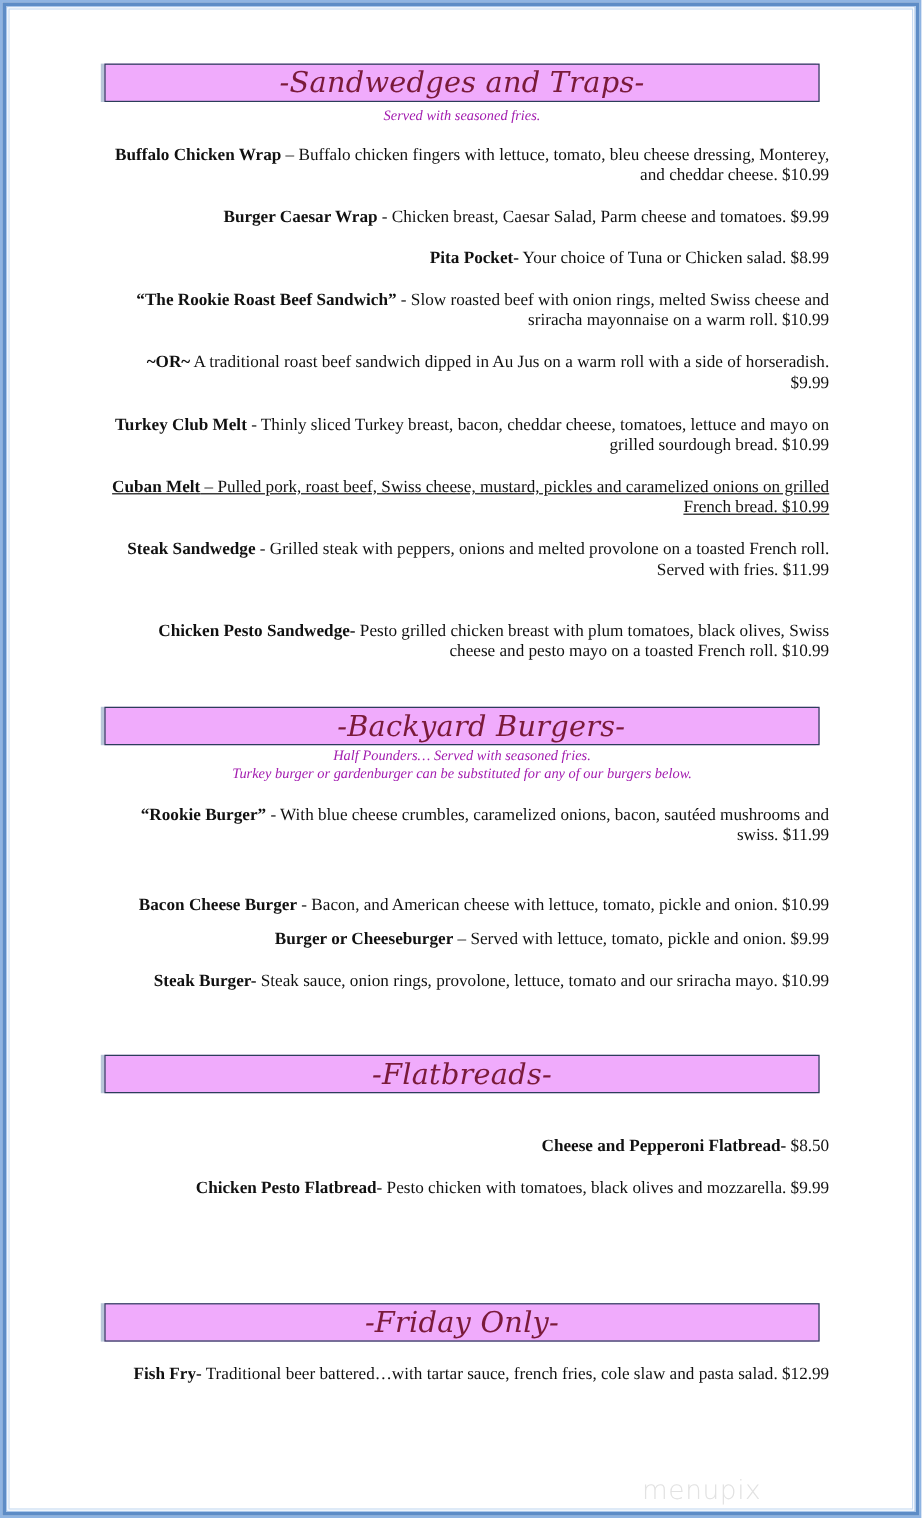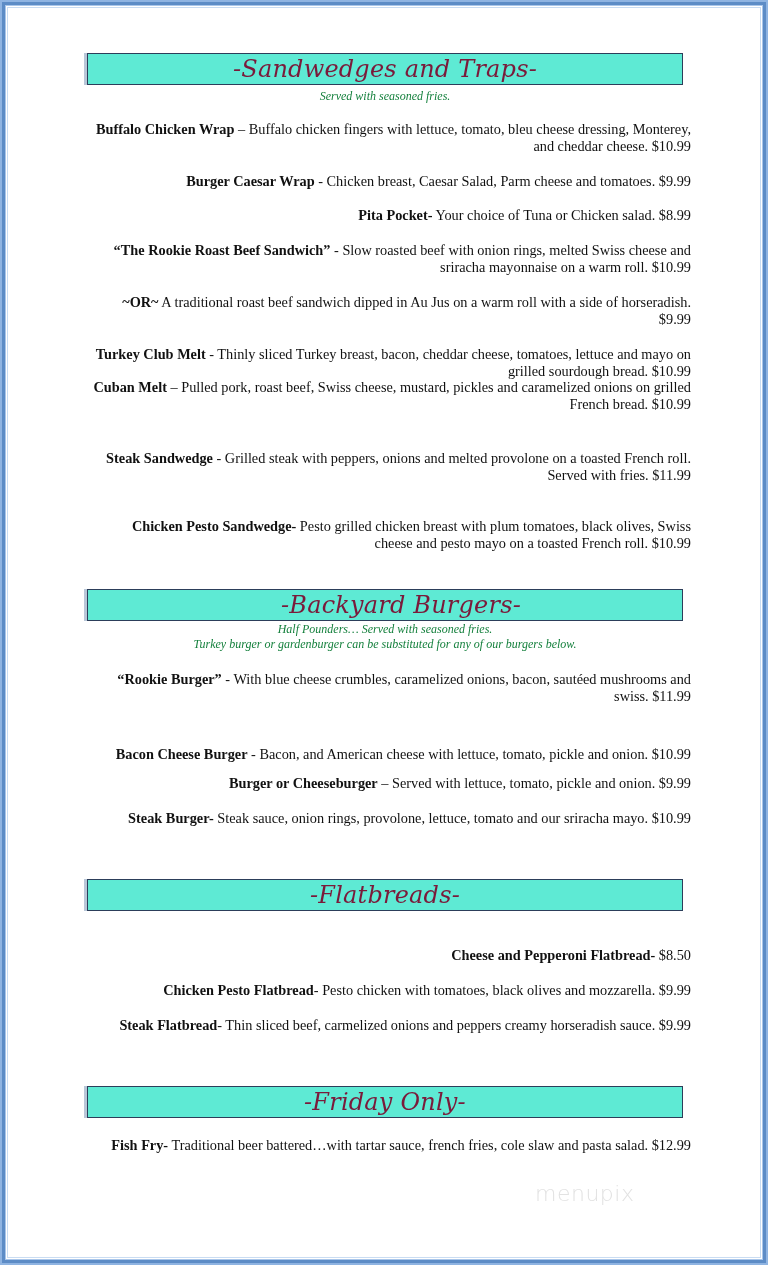--- a/index.html
+++ b/index.html
@@ -19,54 +19,54 @@
     }
     .frame-innermost {
       position: absolute; left: 7px; top: 7px; right: 7px; bottom: 7px;
       border: 1px solid #c9dcf2;
     }
     .content {
       position: absolute; left: 0; top: 0; width: 768px; height: 1265px;
     }
     .section-header {
       position: absolute; left: 87px; width: 596px; height: 32px;
-      background: #5eead4;
+      background: #f0abfc;
       border: 1px solid #2c3e5a;
       box-shadow: -3px 0 0 #b9c7d8;
       box-sizing: border-box;
       text-align: center;
     }
     .section-title {
       font-family: "DejaVu Serif", "Liberation Serif", serif;
       font-style: italic;
       color: #7a1a3a;
       font-size: 24px;
       line-height: 30px;
       letter-spacing: 0.2px;
     }
     .section-sub {
       position: absolute; left: 87px; width: 596px;
       text-align: center;
       font-family: "Liberation Serif", serif;
       font-style: italic;
-      color: #15803d;
+      color: #a21caf;
       font-size: 12px;
       line-height: 15px;
     }
     .item {
       position: absolute; left: 91px; width: 600px;
       font-family: "Liberation Serif", serif;
       font-size: 14.3px;
       line-height: 17px;
       color: #111111;
       text-align: right;
     }
     .item b { font-weight: bold; }
     .watermark {
-      position: absolute; left: 535px; top: 1181px;
+      position: absolute; left: 535px; top: 1230px;
       font-family: "DejaVu Sans", sans-serif;
       font-size: 22px;
       color: #e2e2e2;
       letter-spacing: 0.5px;
       font-weight: 300;
     }
   </style>
 </head>
 <body>
 
@@ -81,42 +81,41 @@
     <span class="section-title">-Sandwedges and Traps-</span>
   </div>
   <div class="section-sub" style="top:89px;">Served with seasoned fries.</div>
 
   <div class="item" style="top:121px;"><b>Buffalo Chicken Wrap</b><span> – Buffalo chicken fingers with lettuce, tomato, bleu cheese dressing, Monterey, and cheddar cheese. $10.99</span></div>
   <div class="item" style="top:173px;"><b>Burger Caesar Wrap</b><span> - Chicken breast, Caesar Salad, Parm cheese and tomatoes.   $9.99</span></div>
   <div class="item" style="top:207px;"><b>Pita Pocket-</b><span> Your choice of Tuna or Chicken salad.   $8.99</span></div>
   <div class="item" style="top:242px;"><b>“The Rookie Roast Beef Sandwich”</b><span> - Slow roasted beef with onion rings, melted Swiss cheese and sriracha mayonnaise on a warm roll.   $10.99</span></div>
   <div class="item" style="top:294px;"><b>~OR~</b><span> A traditional roast beef sandwich dipped in Au Jus on a warm roll with a side of horseradish. $9.99</span></div>
   <div class="item" style="top:346px;"><b>Turkey Club Melt</b><span> - Thinly sliced Turkey breast, bacon, cheddar cheese, tomatoes, lettuce and mayo on grilled sourdough bread.   $10.99</span></div>
-  <div class="item" style="top:379px;"><b>Cuban Melt</b><span> – Pulled pork, roast beef, Swiss cheese, mustard, pickles and caramelized onions on grilled French bread.  $10.99</span></div>
+  <div class="item" style="top:398px;text-decoration:underline;"><b>Cuban Melt</b><span> – Pulled pork, roast beef, Swiss cheese, mustard, pickles and caramelized onions on grilled French bread.  $10.99</span></div>
   <div class="item" style="top:450px;"><b>Steak Sandwedge</b><span> -  Grilled steak with peppers, onions and melted provolone on a toasted French roll. Served with fries. $11.99</span></div>
   <div class="item" style="top:502px;margin-top:16px;"><b> Chicken Pesto Sandwedge-</b><span> Pesto grilled chicken breast with plum tomatoes, black olives, Swiss cheese and pesto mayo on a toasted French roll.  $10.99</span></div>
 
   <div class="section-header" style="top:589px;padding-left:32px;">
     <span class="section-title">-Backyard Burgers-</span>
   </div>
   <div class="section-sub" style="top:637px;">Turkey burger or gardenburger can be substituted for any of our burgers below.</div>
   <div class="section-sub" style="top:622px;">Half Pounders… Served with seasoned fries.</div>
 
   <div class="item" style="top:671px;"><b>“Rookie Burger”</b><span> - With blue cheese crumbles, caramelized onions, bacon, sautéed mushrooms and swiss.  $11.99</span></div>
   <div class="item" style="top:710px;margin-top:36px;"><b>Bacon Cheese Burger</b><span> - Bacon, and American cheese with lettuce, tomato, pickle and onion. $10.99</span></div>
   <div class="item" style="top:775px;"><b>Burger or Cheeseburger</b><span> – Served with lettuce, tomato, pickle and onion.  $9.99</span></div>
   <div class="item" style="top:810px;"><b>Steak Burger-</b><span> Steak sauce, onion rings, provolone, lettuce, tomato and our sriracha mayo. $10.99</span></div>
 
   <div class="section-header" style="top:879px;">
     <span class="section-title">-Flatbreads-</span>
   </div>
 
   <div class="item" style="top:947px;"><b>Cheese and Pepperoni Flatbread-</b><span>   $8.50</span></div>
   <div class="item" style="top:982px;"><b>Chicken Pesto Flatbread</b><span>- Pesto chicken with tomatoes, black olives and mozzarella. $9.99</span></div>
-  <div class="item" style="top:1017px;"><b>Steak Flatbread</b><span>- Thin sliced beef, carmelized onions and peppers creamy horseradish sauce. $9.99</span></div>
 
   <div class="section-header" style="top:1086px;">
     <span class="section-title">-Friday Only-</span>
   </div>
 
   <div class="item" style="top:1137px;"><b>Fish Fry-</b><span> Traditional beer battered…with tartar sauce, french fries, cole slaw and pasta salad. $12.99</span></div>
 
   <div class="watermark">menupix</div>
 </div>
 

